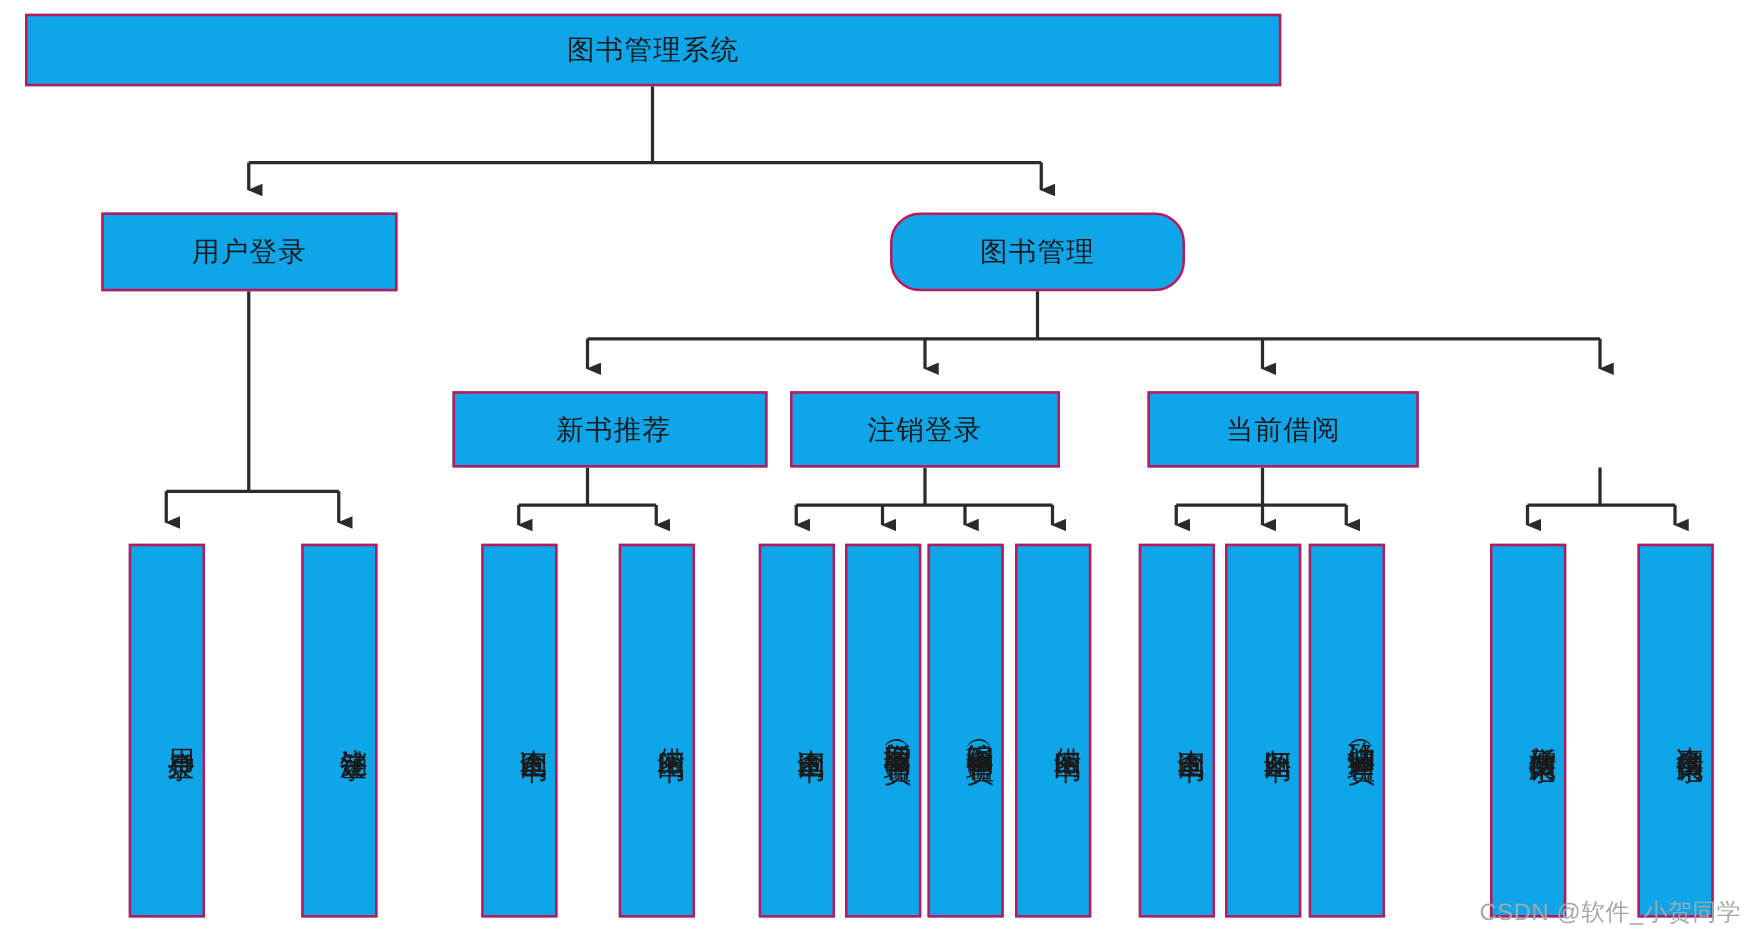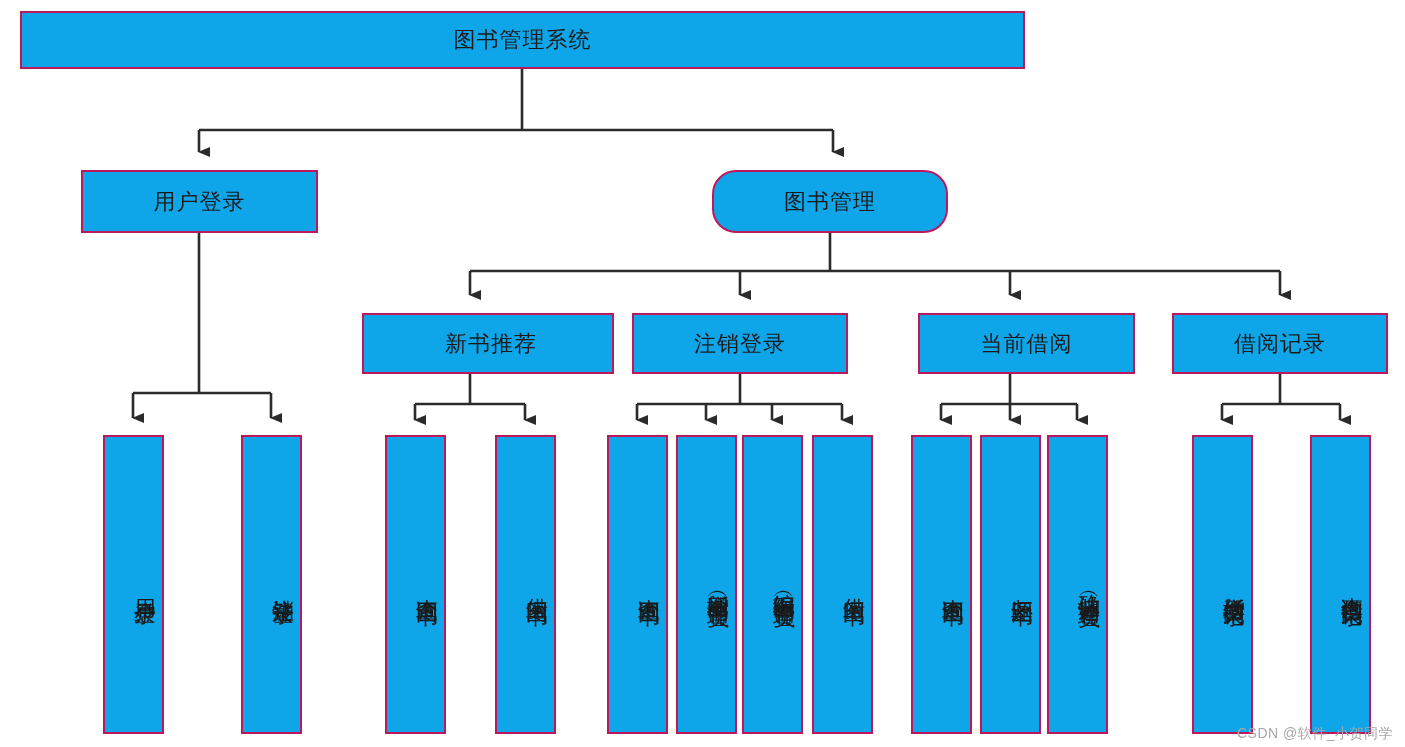--- a/index.html
+++ b/index.html
@@ -56,21 +56,21 @@
     align-items: flex-start;
   }
   .node-label {
     display: block;
     white-space: pre-wrap;
   }
   #watermark {
     position: absolute;
     right: 12px;
     bottom: 4px;
-    font-size: 14px;
+    font-size: 19px;
     color: #a8a8a8;
     letter-spacing: 0.5px;
     white-space: nowrap;
   }
 </style>
 </head>
 <body>
 
 <div id="diagram-root">
 
@@ -142,23 +142,20 @@
   </div>
 
   <div class="node h" style="left:632px; top:313px; width:216px; height:61px;">
     <span class="node-label">注销登录</span>
   </div>
 
   <div class="node h" style="left:902px; top:313px; width:217px; height:61px;margin-left:16px;">
     <span class="node-label">当前借阅</span>
   </div>
 
-  <div class="node h" style="left:1172px; top:313px; width:216px; height:61px;">
-    <span class="node-label">借阅记录</span>
-  </div>
 
   <div class="node v" style="left:103px; top:435px; width:61px; height:299px;">
     <span class="node-label">用户登录</span>
   </div>
 
   <div class="node v" style="left:241px; top:435px; width:61px; height:299px;">
     <span class="node-label">注销登录</span>
   </div>
 
   <div class="node v" style="left:385px; top:435px; width:61px; height:299px;">

